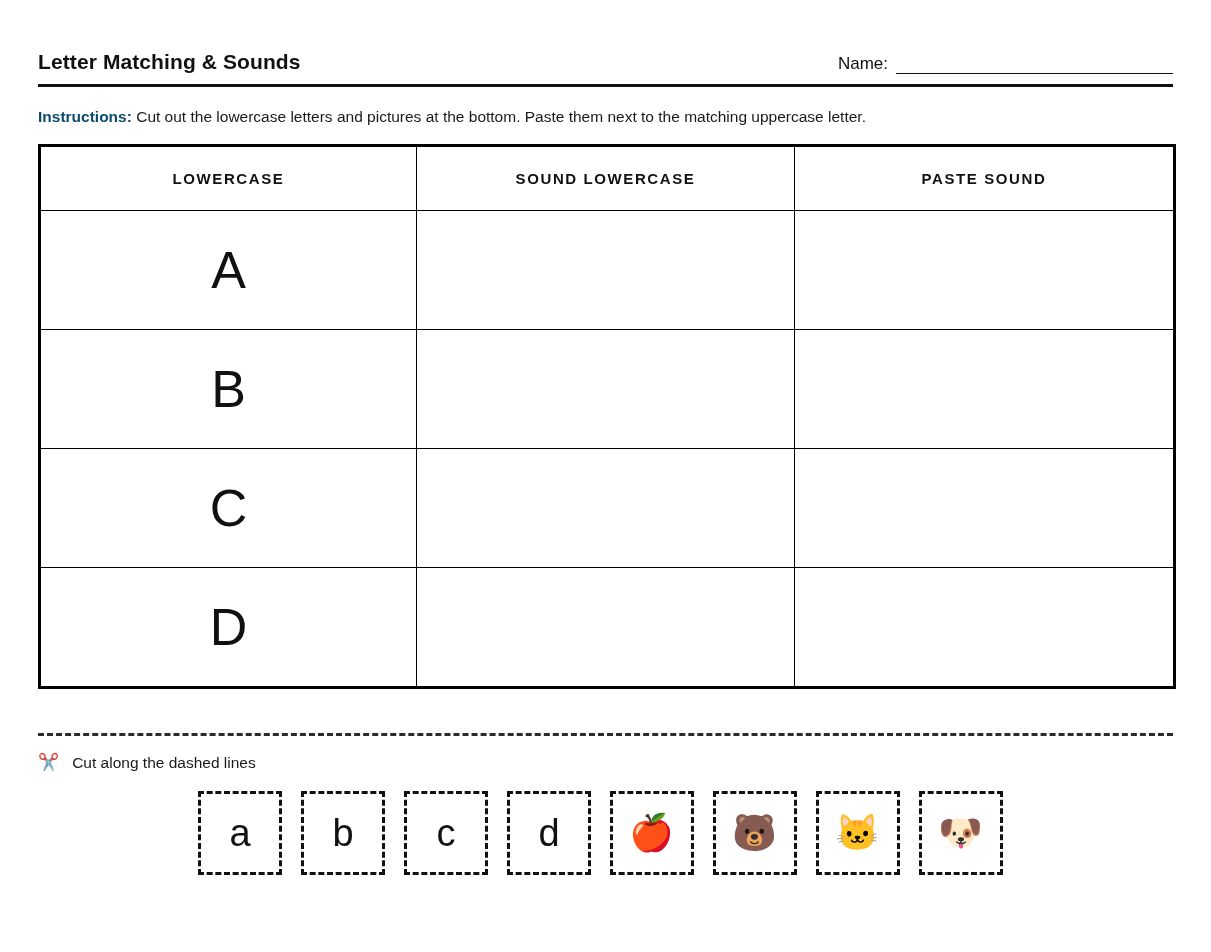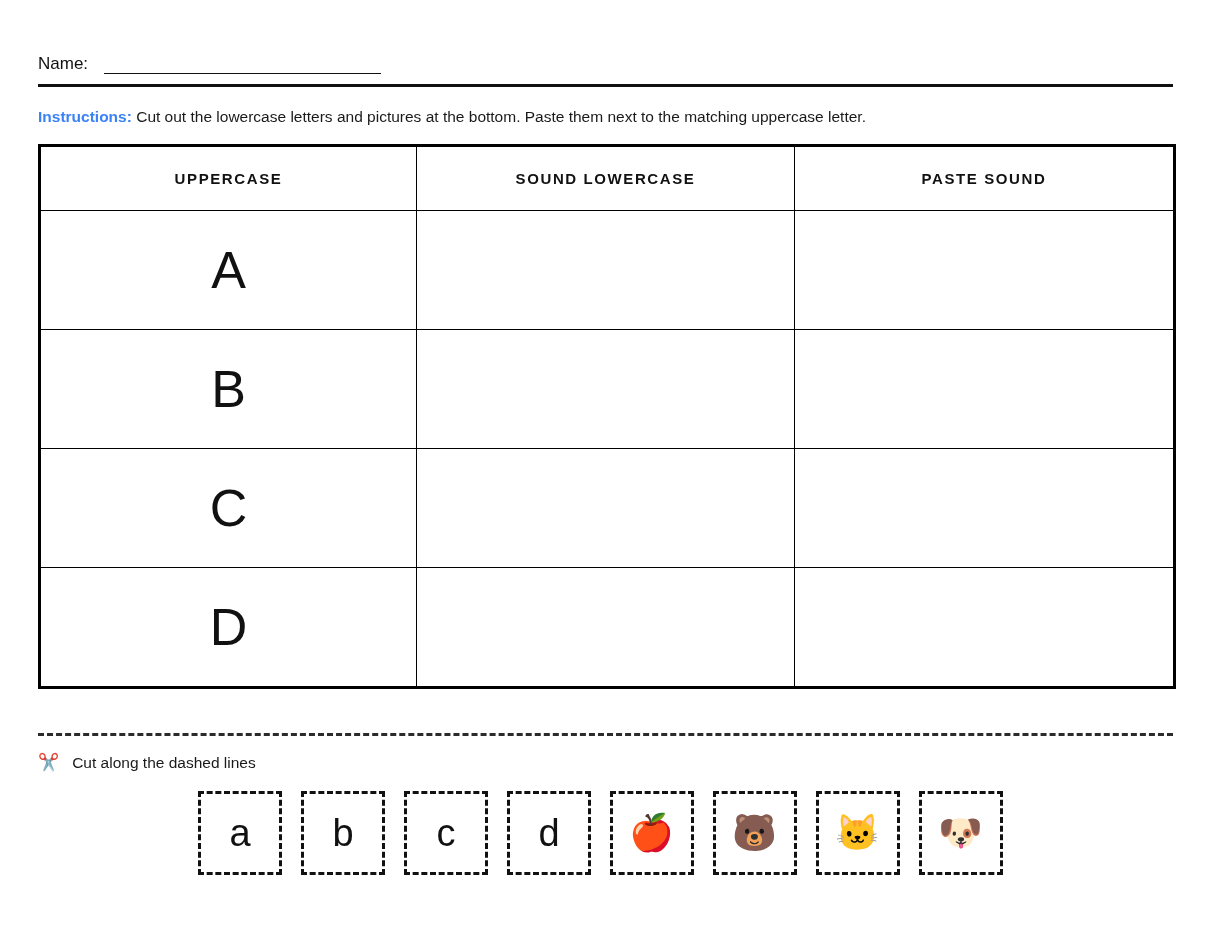--- a/index.html
+++ b/index.html
@@ -35,21 +35,21 @@
     font-size: 21px;
     font-weight: bold;
     letter-spacing: 0.1px;
     line-height: 24px;
     color: #111111;
     white-space: nowrap;
   }
   .name-block {
     display: flex;
     align-items: flex-end;
-    gap: 16px;
+    gap: 8px;
     padding-right: 0px;
   }
   .name-label {
     font-size: 17px;
     line-height: 20px;
     color: #111111;
   }
   .name-line {
     width: 277px;
     height: 19px;
@@ -64,21 +64,21 @@
 
   
   .instructions {
     margin-top: 20px;
     font-size: 15.5px;
     line-height: 19px;
     color: #1a1a1a;
   }
   .instructions b {
     font-weight: bold;
-    color: #3b82f6;
+    color: #0c4a6e;
   }
 
   
   .match-table {
     margin-top: 18px;
     width: 1135px;
     border: 3px solid #000000;
     border-collapse: collapse;
     box-sizing: border-box;
     table-layout: fixed;
@@ -164,20 +164,21 @@
     font-size: 36px;
     line-height: 40px;
   }
 </style>
 </head>
 <body>
 
 <div class="sheet">
 
   <div class="header-row">
+    <div class="worksheet-title">Letter Matching &amp; Sounds</div>
 
     <div class="name-block">
       <span class="name-label">Name:</span>
       <span class="name-line"></span>
     </div>
   </div>
 
   <div class="header-rule"></div>
 
   <div class="instructions">
@@ -186,21 +187,21 @@
   </div>
 
   <table class="match-table">
     <colgroup>
       <col class="col-upper">
       <col class="col-lower">
       <col class="col-sound">
     </colgroup>
     <thead>
       <tr>
-        <th>UPPERCASE</th>
+        <th>LOWERCASE</th>
         <th>SOUND LOWERCASE</th>
         <th>PASTE SOUND</th>
       </tr>
     </thead>
     <tbody>
       <tr class="letter-row">
         <td class="uppercase-letter">A</td>
         <td class="paste-slot"></td>
         <td class="paste-slot"></td>
       </tr>

